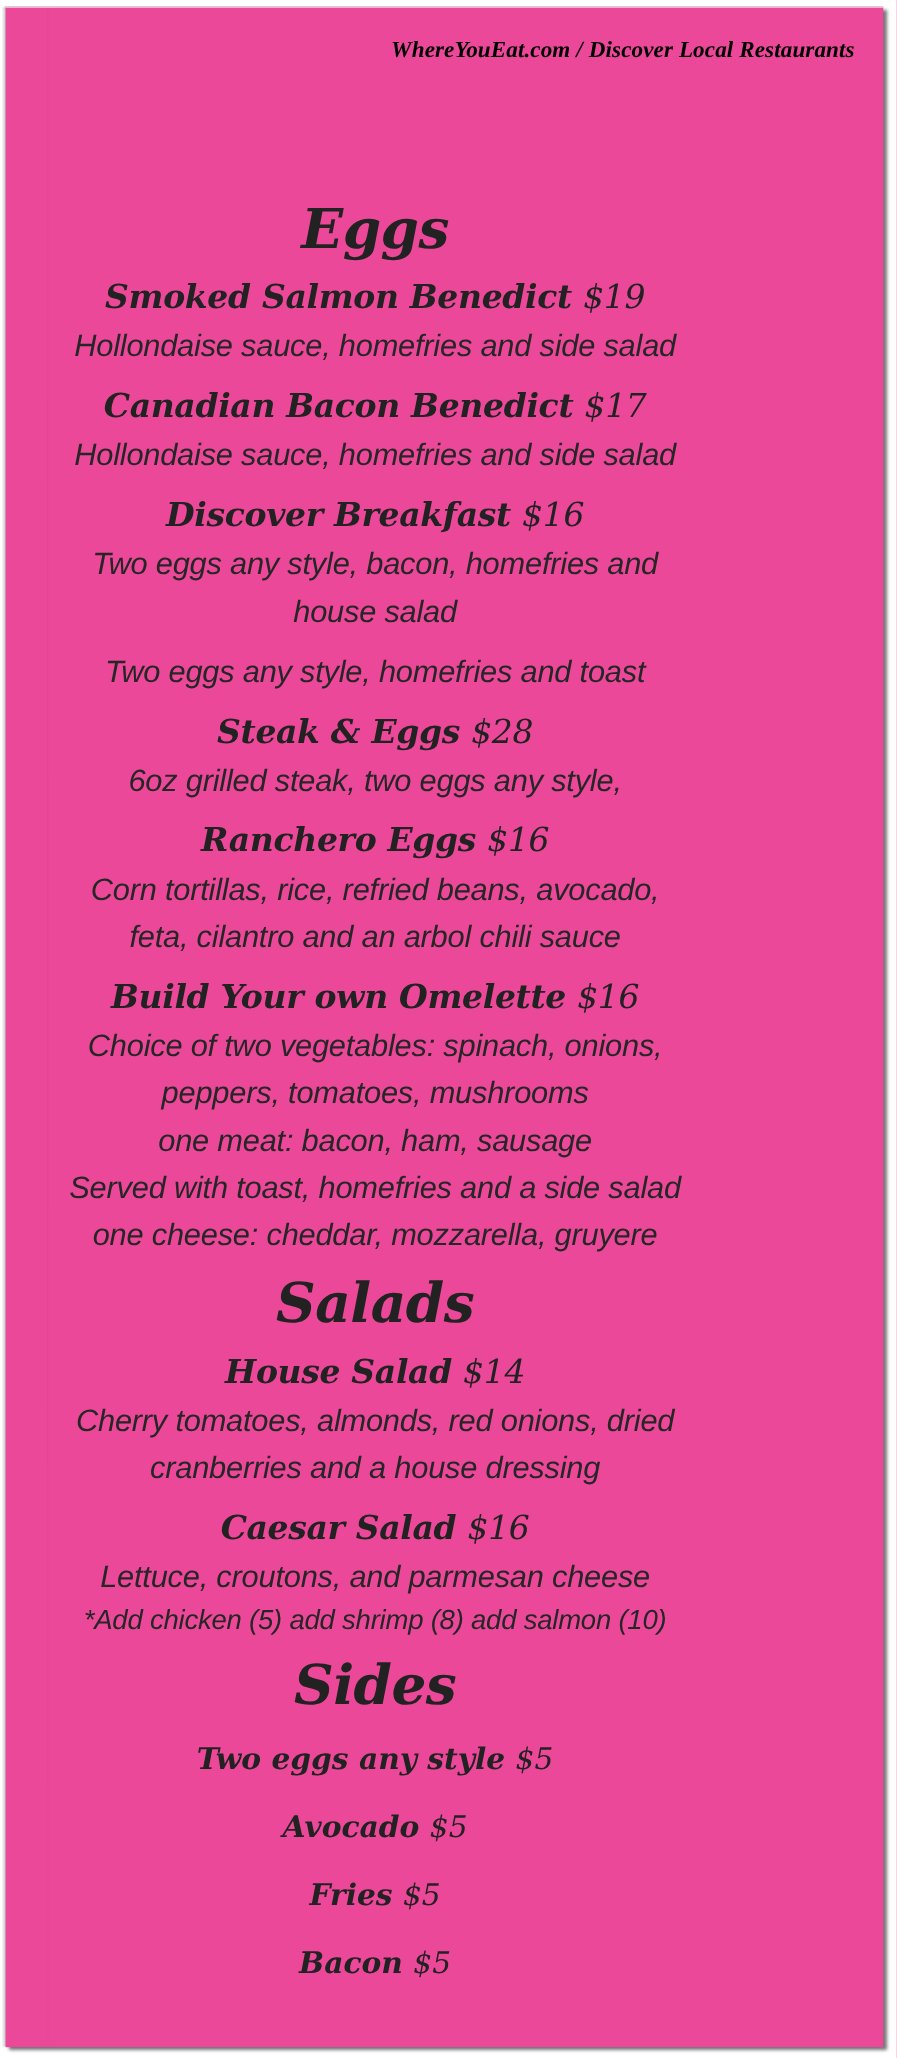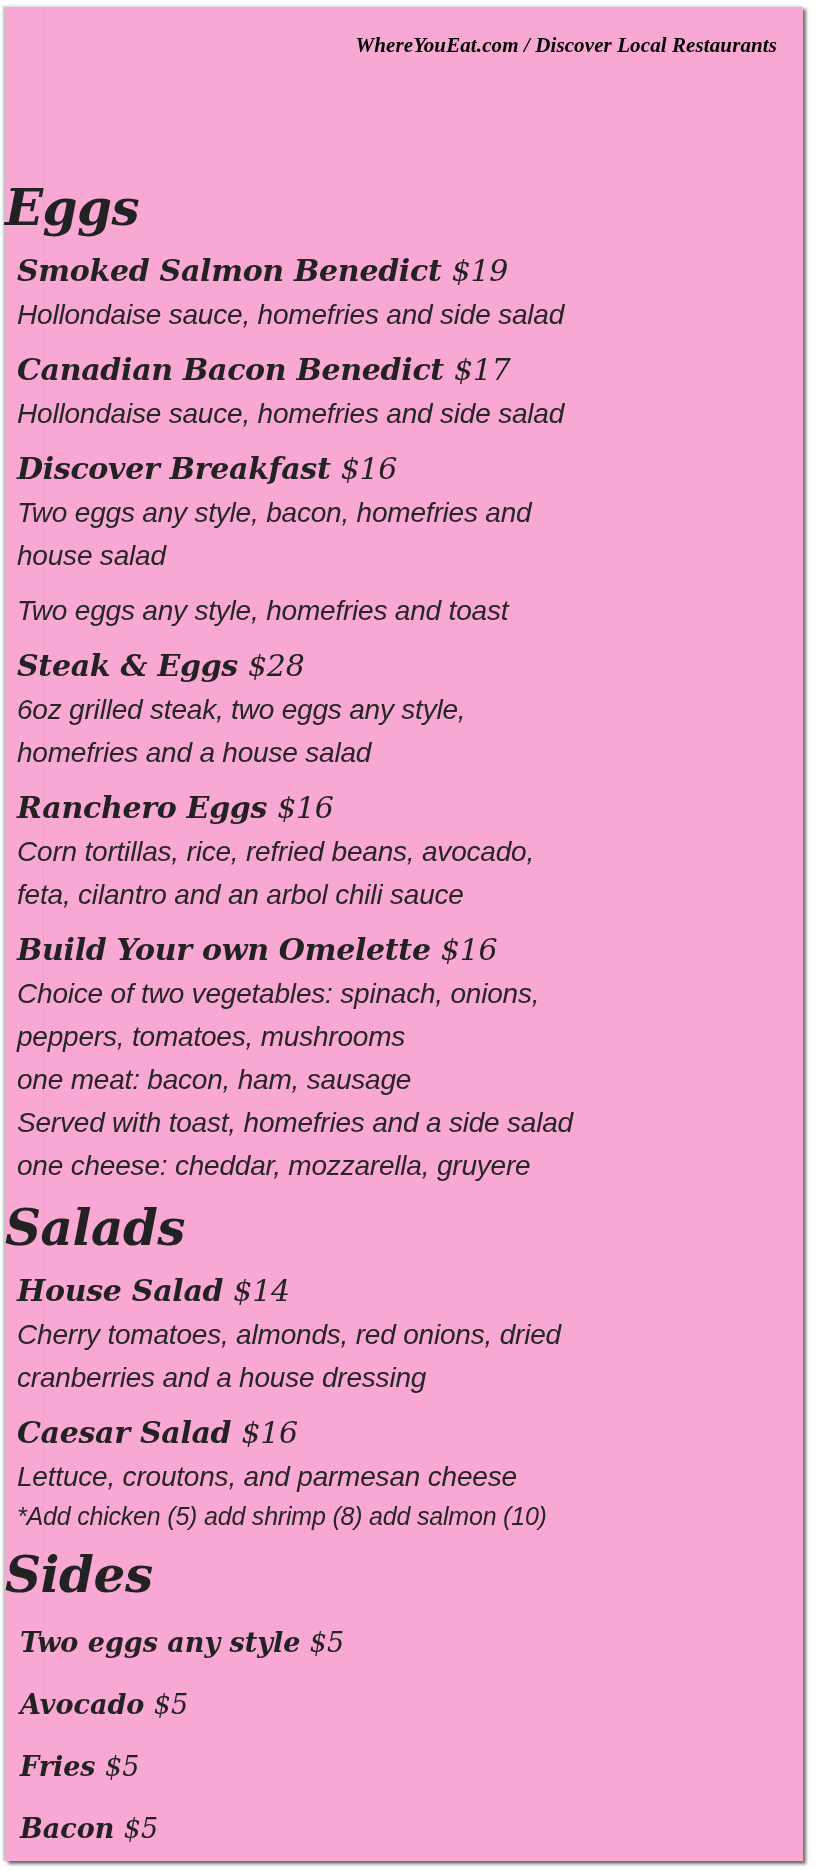--- a/index.html
+++ b/index.html
@@ -12,21 +12,21 @@
       height: 1871px;
       position: relative;
       overflow: hidden;
     }
     .sheet {
       position: absolute;
       left: 5px;
       top: 6px;
       width: 798px;
       height: 1854px;
-      background: #f9a8d4;
+      background: #ec4899;
       box-shadow: 3px 3px 3px rgba(0,0,0,0.55), -2px 0 2px rgba(0,0,0,0.25);
       border-top: 1px solid #e6e6e6;
     }
     .fold-line {
       position: absolute;
       left: 38px;
       top: 0;
       width: 1px;
       height: 100%;
       background: linear-gradient(to bottom, rgba(0,0,0,0.03), rgba(0,0,0,0.06), rgba(0,0,0,0.02));
@@ -41,21 +41,21 @@
       font-size: 21px;
       color: #000000;
       letter-spacing: 0.1px;
       white-space: nowrap;
     }
     .menu {
       position: absolute;
       left: 0;
       top: 172px;
       width: 672px;
-      text-align: left;
+      text-align: center;
       color: #262626;
     }
     .section-title {
       font-family: "DejaVu Serif", serif;
       font-style: italic;
       font-weight: bold;
       font-size: 50px;
       line-height: 58px;
       margin: 0;
       color: #222222;
@@ -123,21 +123,20 @@
         <p class="item-desc">house salad</p>
       </div>
 
       <div class="item">
         <p class="item-desc">Two eggs any style, homefries and toast</p>
       </div>
 
       <div class="item">
         <p class="item-name"><span>Steak &amp; Eggs</span> <span class="item-price">$28</span></p>
         <p class="item-desc">6oz grilled steak, two eggs any style,</p>
-        <p class="item-desc">homefries and a house salad</p>
       </div>
 
       <div class="item">
         <p class="item-name"><span>Ranchero Eggs</span> <span class="item-price">$16</span></p>
         <p class="item-desc">Corn tortillas, rice, refried beans, avocado,</p>
         <p class="item-desc">feta, cilantro and an arbol chili sauce</p>
       </div>
 
       <div class="item">
         <p class="item-name"><span>Build Your own Omelette</span> <span class="item-price">$16</span></p>

